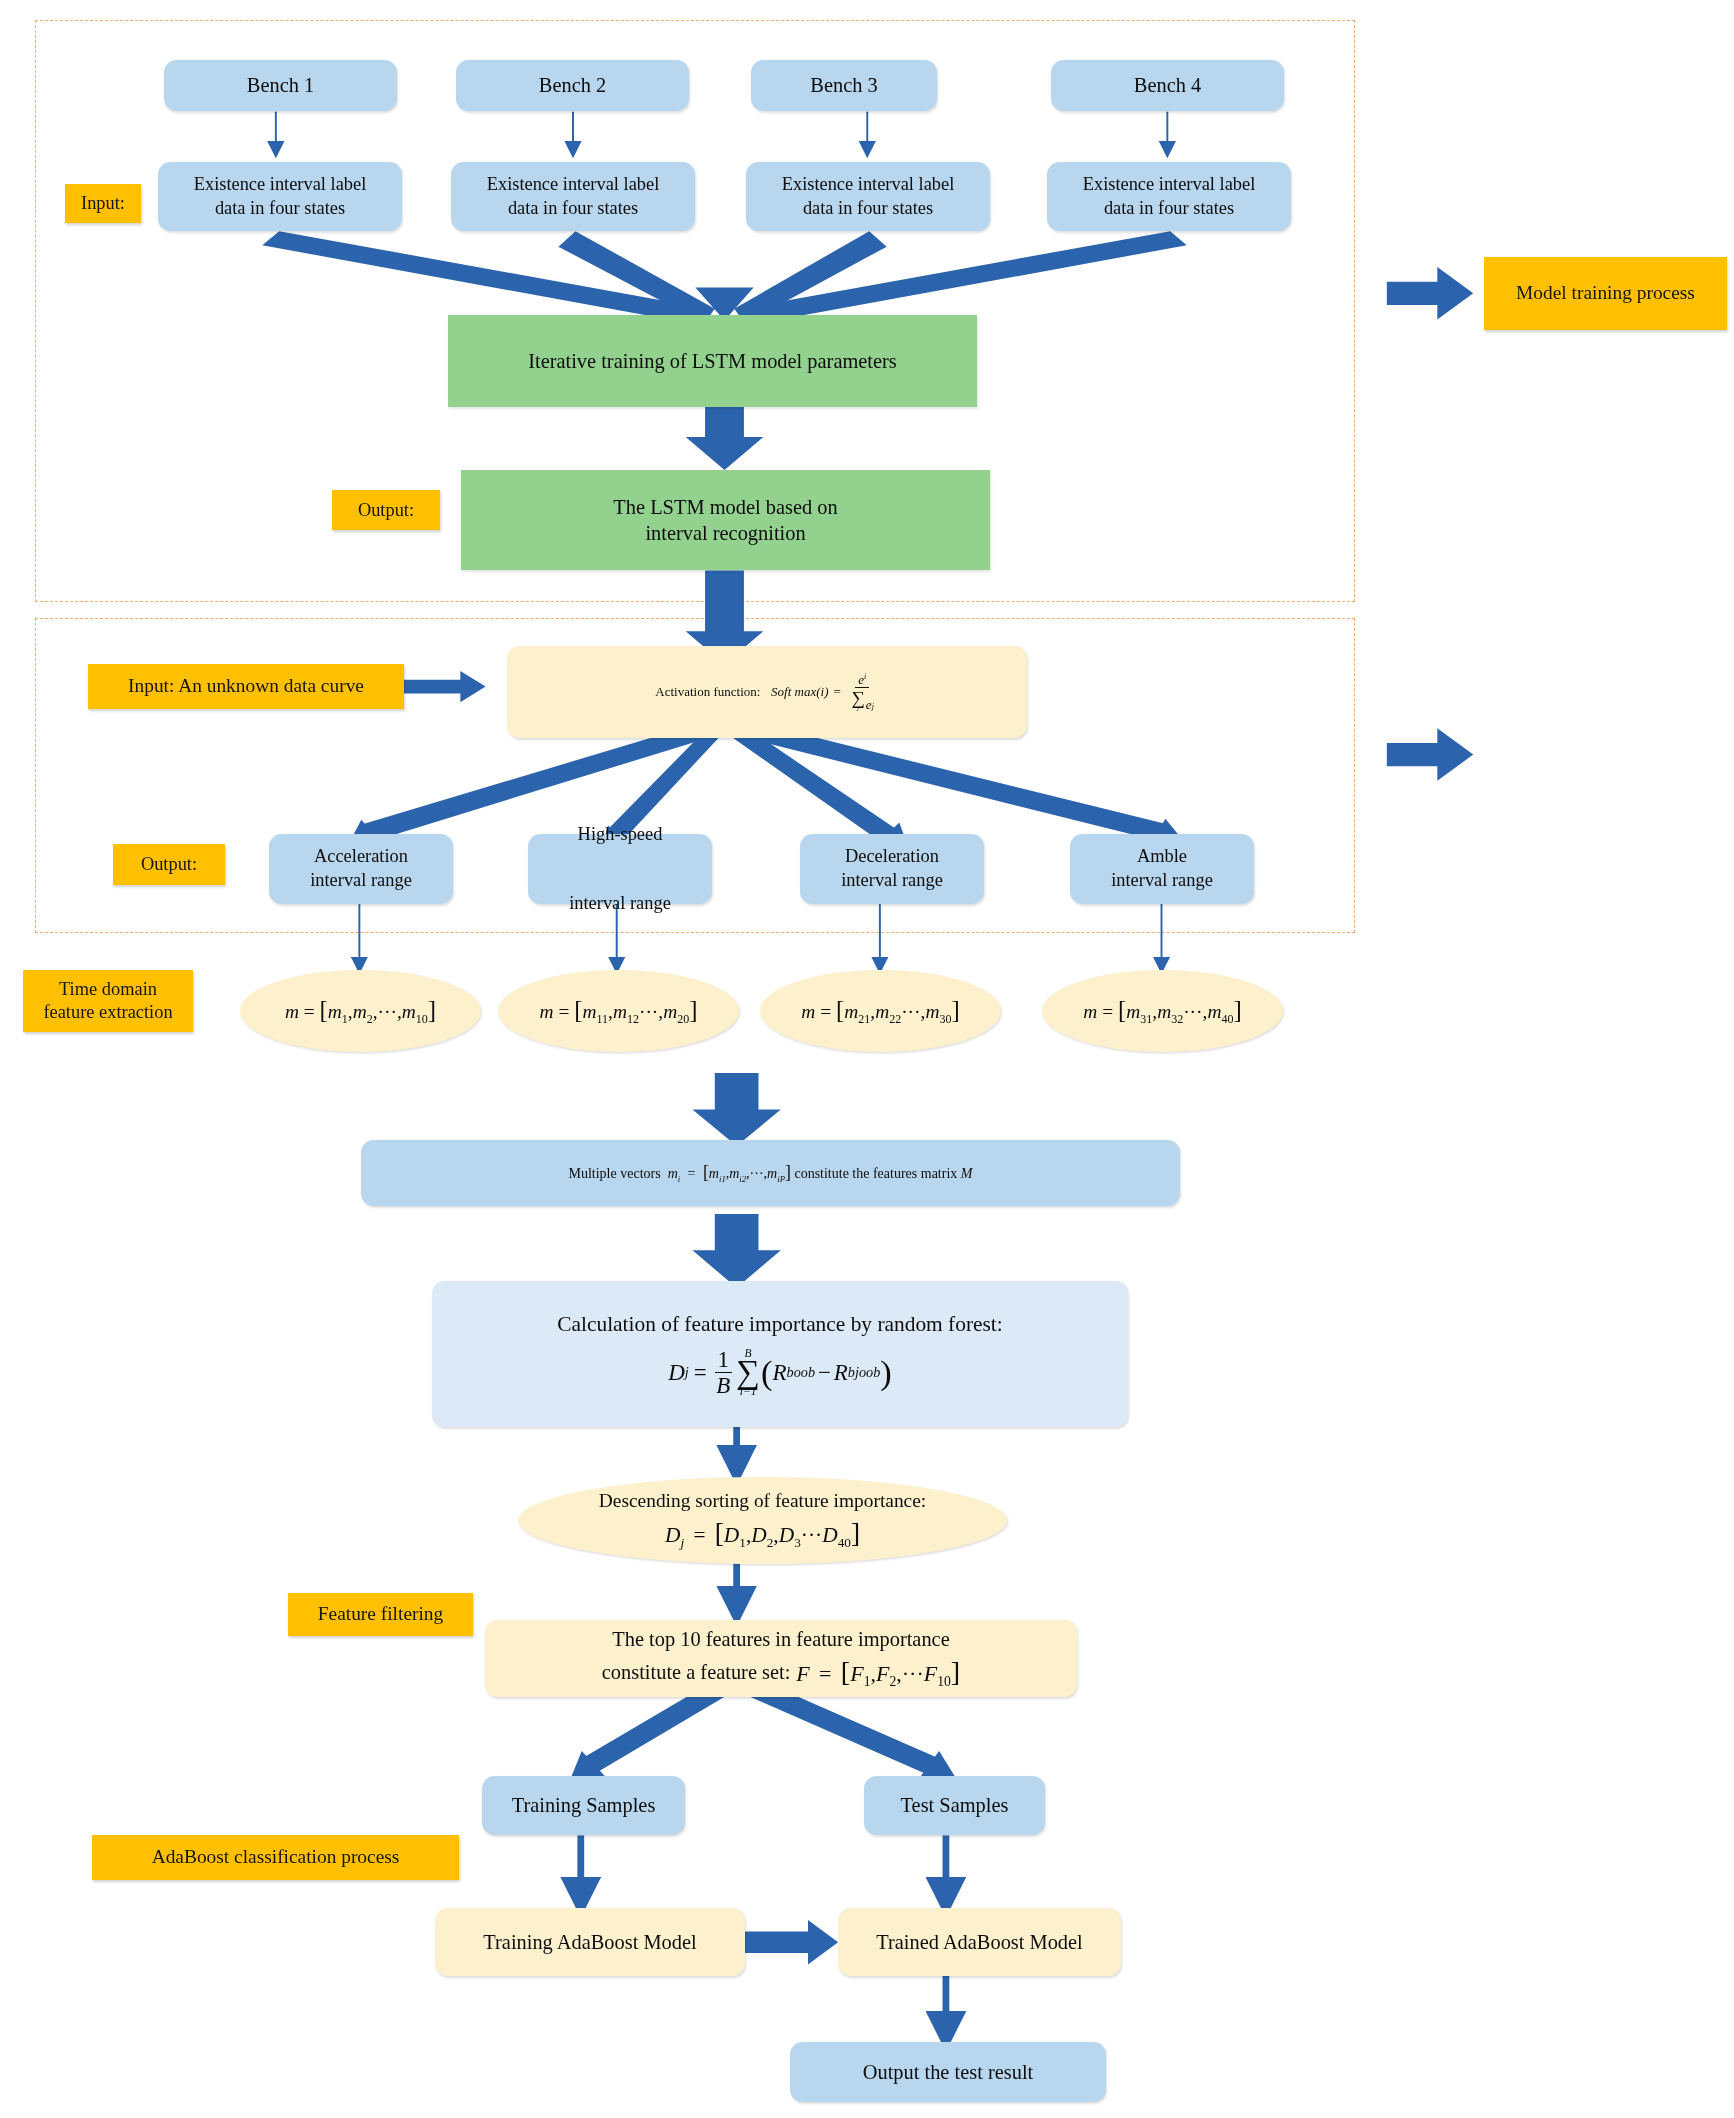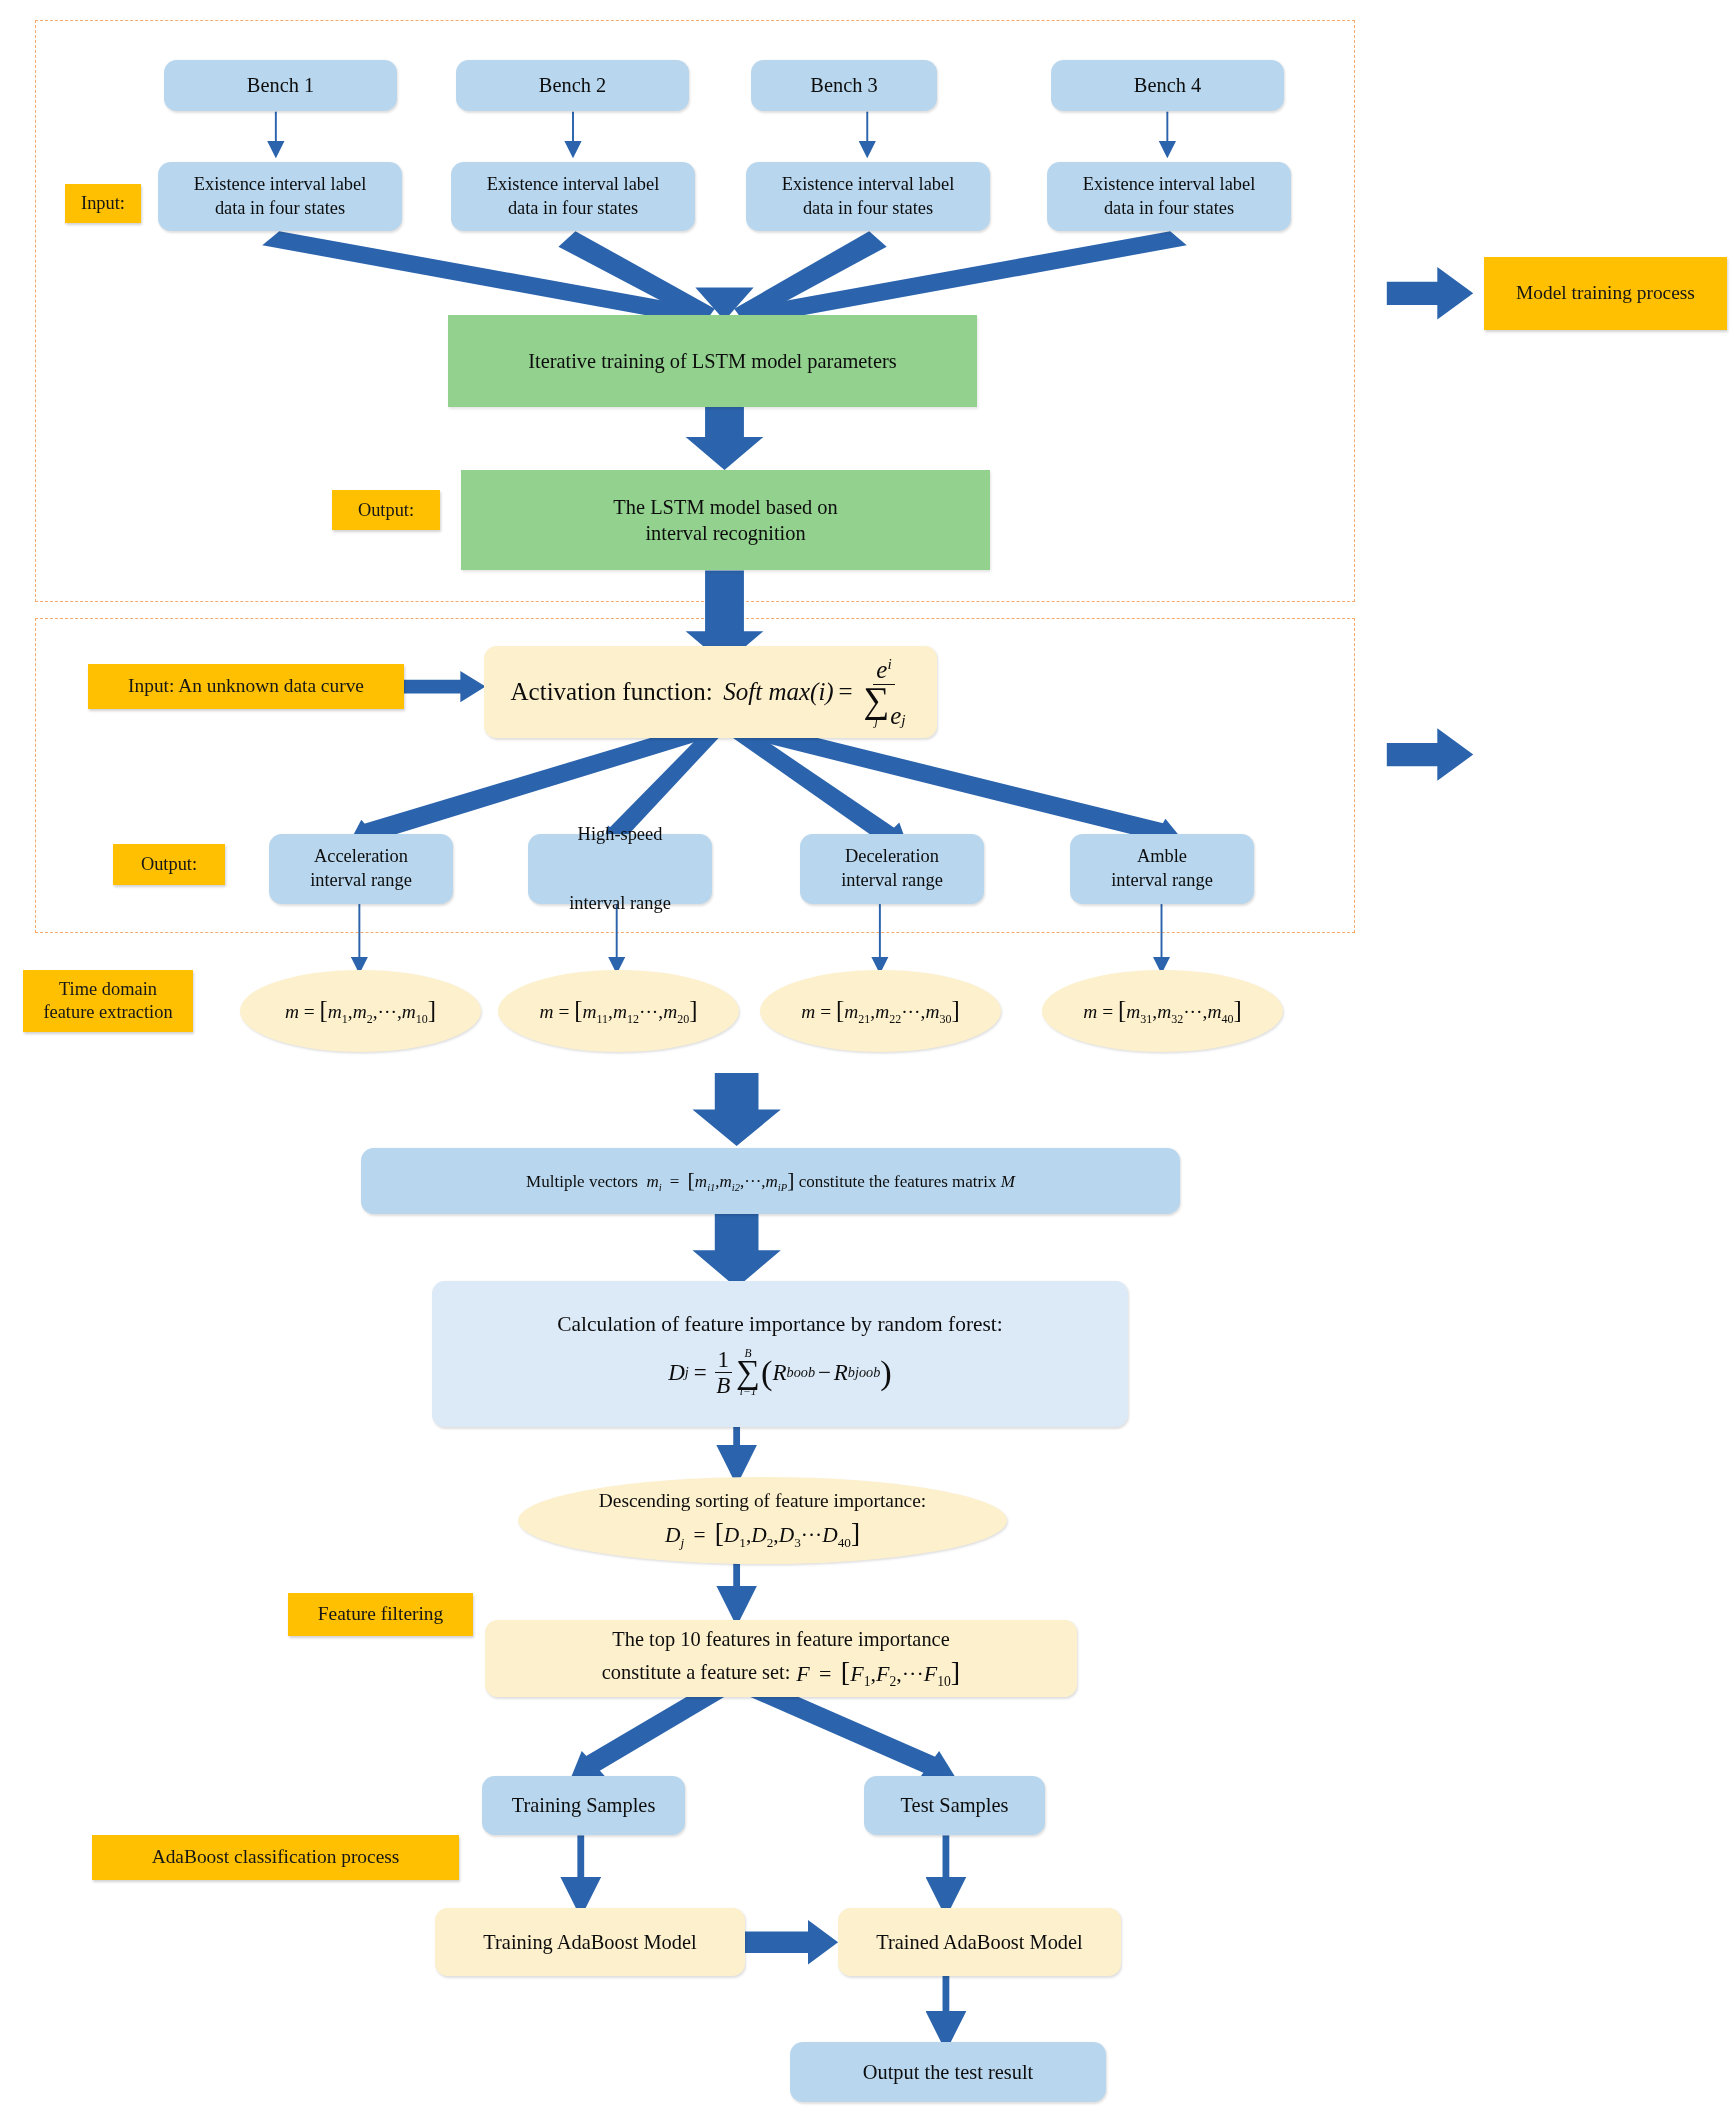--- a/index.html
+++ b/index.html
@@ -170,21 +170,21 @@
 
   <div class="tag" style="left:332px;top:490px;width:108px;height:40px;font-size:18.4px;">Output:</div>
 
   <div class="node green" style="left:461px;top:470px;width:529px;height:100px;font-size:20.4px;flex-direction:column;">
     <span>The LSTM model based on</span>
     <span>interval recognition</span>
   </div>
 
   <div class="tag" style="left:88px;top:664px;width:316px;height:45px;font-size:19.4px;">Input: An unknown data curve</div>
 
-  <div class="node rounded cream" style="left:484px;top:646px;width:453px;height:92px;font-size:25px;gap:10.7px;">
+  <div class="node rounded cream" style="left:507px;top:646px;width:520px;height:92px;font-size:13px;gap:10.7px;">
     <span>Activation function:</span>
     <span style="display:inline-flex;align-items:center;">
       <span class="mi">Soft max</span>
       <span class="mi">(i)</span>
       <span style="margin:0 4.9px;">=</span>
       <span class="frac">
         <span class="num"><span class="mi">e</span><sup class="mi">i</sup></span>
         <span class="den" style="display:inline-flex;align-items:flex-end;">
           <span class="sumstack">
             <span class="bigsum">∑</span>
@@ -235,21 +235,21 @@
     <span>
       <span class="mi">m</span> = <span class="brk">[</span><span class="mi">m</span><sub>21</sub>,<span class="mi">m</span><sub>22</sub>···,<span class="mi">m</span><sub>30</sub><span class="brk">]</span>
     </span>
   </div>
   <div class="node ellipse cream" style="left:1042px;top:970px;width:241px;height:82px;font-size:19.4px;">
     <span>
       <span class="mi">m</span> = <span class="brk">[</span><span class="mi">m</span><sub>31</sub>,<span class="mi">m</span><sub>32</sub>···,<span class="mi">m</span><sub>40</sub><span class="brk">]</span>
     </span>
   </div>
 
-  <div class="node rounded blue" style="left:361px;top:1140px;width:819px;height:66px;font-size:17px;margin-top:8px;">
+  <div class="node rounded blue" style="left:361px;top:1140px;width:819px;height:66px;font-size:14px;">
     <span>
       <span>Multiple vectors</span>&nbsp;
       <span class="mi">m</span><sub class="mi">i</sub>
       <span style="margin:0 3.9px;">=</span>
       <span class="brk">[</span><span class="mi">m</span><sub class="mi">i1</sub>,<span class="mi">m</span><sub class="mi">i2</sub>,<span>···</span>,<span class="mi">m</span><sub class="mi">iP</sub><span class="brk">]</span>
       <span>constitute the features matrix</span>&nbsp;<span class="mi">M</span>
     </span>
   </div>
 
   <div class="node rounded paleblue" style="left:432px;top:1281px;width:696px;height:146px;flex-direction:column;gap:9.7px;">

